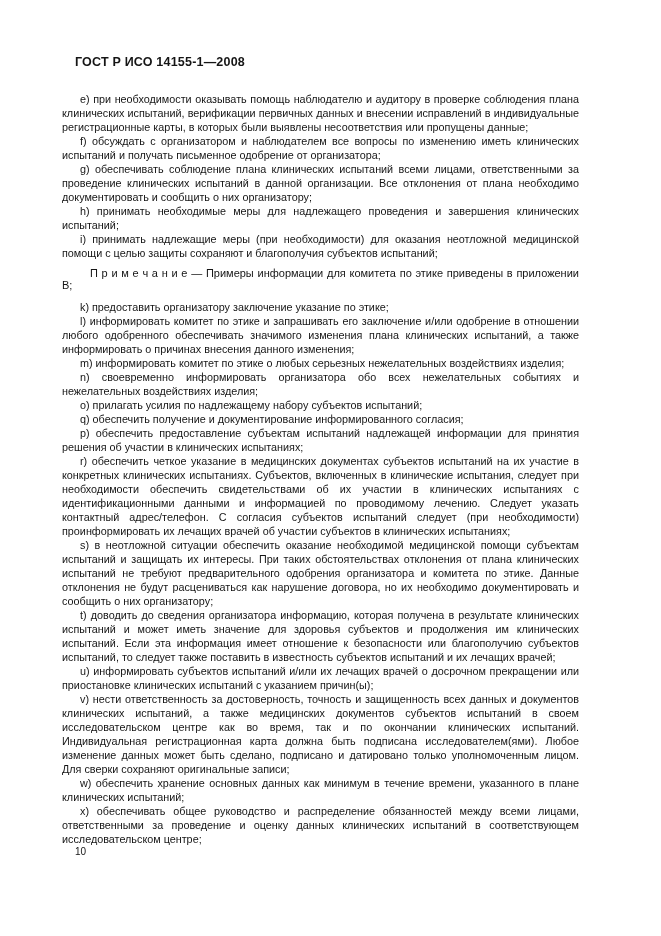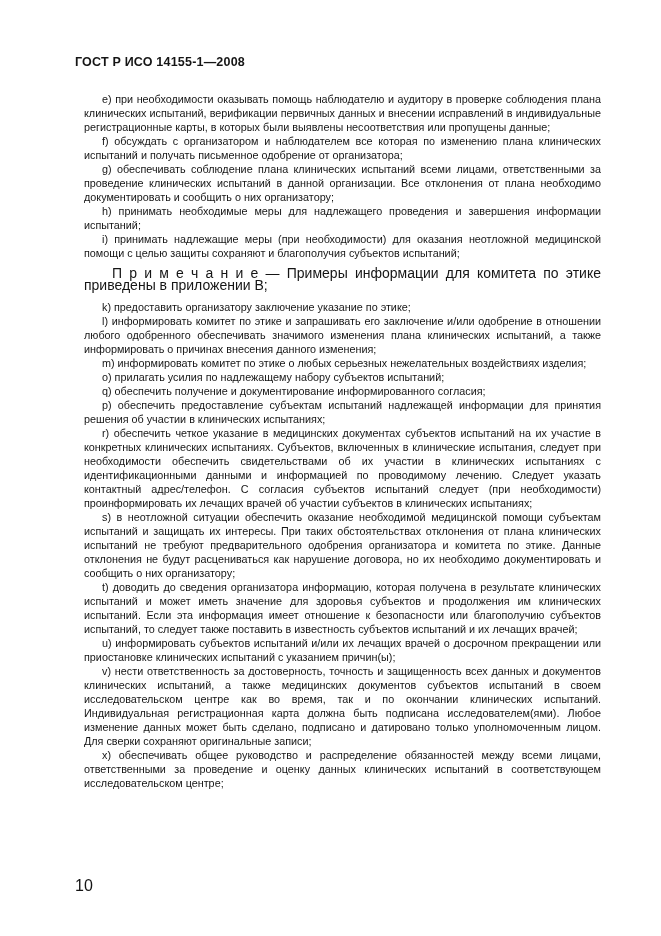--- a/index.html
+++ b/index.html
@@ -20,69 +20,70 @@
     position: absolute;
     left: 75px;
     top: 55px;
     font-size: 12.5px;
     font-weight: bold;
     letter-spacing: 0.2px;
     white-space: nowrap;
   }
   .content {
     position: absolute;
-    left: 84px;
+    left: 62px;
     top: 92px;
     width: 517px;
     font-size: 10.8px;
     line-height: 14px;
     text-align: justify;
   }
   .content p {
     margin: 0;
     padding: 0;
   }
   .content p.item {
     text-indent: 18px;
   }
   .content p.note {
     margin: 8px 0 9px 0;
-    font-size: 14px;
+    font-size: 11px;
     line-height: 11.5px;
     text-indent: 28px;
   }
   .page-footer {
     position: absolute;
     left: 75px;
     top: 846px;
-    font-size: 16px;
-    margin-top: 31px;
+    font-size: 10px;
   }
 </style>
 </head>
 <body>
 
 <div class="page">
   <div class="doc-header">ГОСТ Р ИСО 14155-1—2008</div>
 
   <div class="content">
       <p class="item">е) при необходимости оказывать помощь наблюдателю и аудитору в проверке соблюдения плана клинических испытаний, верификации первичных данных и внесении исправлений в индивидуальные регистрационные карты, в которых были выявлены несоответствия или пропущены данные;</p>
-      <p class="item">f) обсуждать с организатором и наблюдателем все которая по изменению плана клинических испытаний и получать письменное одобрение от организатора;</p>
+      <p class="item">f) обсуждать с организатором и наблюдателем все вопросы по изменению иметь клинических испытаний и получать письменное одобрение от организатора;</p>
       <p class="item">g) обеспечивать соблюдение плана клинических испытаний всеми лицами, ответственными за проведение клинических испытаний в данной организации. Все отклонения от плана необходимо документировать и сообщить о них организатору;</p>
-      <p class="item">h) принимать необходимые меры для надлежащего проведения и завершения информации испытаний;</p>
+      <p class="item">h) принимать необходимые меры для надлежащего проведения и завершения клинических испытаний;</p>
       <p class="item">i) принимать надлежащие меры (при необходимости) для оказания неотложной медицинской помощи с целью защиты сохраняют и благополучия субъектов испытаний;</p>
       <p class="note">П р и м е ч а н и е — Примеры информации для комитета по этике приведены в приложении В;</p>
       <p class="item">k) предоставить организатору заключение указание по этике;</p>
       <p class="item">l) информировать комитет по этике и запрашивать его заключение и/или одобрение в отношении любого одобренного обеспечивать значимого изменения плана клинических испытаний, а также информировать о причинах внесения данного изменения;</p>
       <p class="item">m) информировать комитет по этике о любых серьезных нежелательных воздействиях изделия;</p>
+      <p class="item">n) своевременно информировать организатора обо всех нежелательных событиях и нежелательных воздействиях изделия;</p>
       <p class="item">о) прилагать усилия по надлежащему набору субъектов испытаний;</p>
       <p class="item">q) обеспечить получение и документирование информированного согласия;</p>
       <p class="item">р) обеспечить предоставление субъектам испытаний надлежащей информации для принятия решения об участии в клинических испытаниях;</p>
       <p class="item">r) обеспечить четкое указание в медицинских документах субъектов испытаний на их участие в конкретных клинических испытаниях. Субъектов, включенных в клинические испытания, следует при необходимости обеспечить свидетельствами об их участии в клинических испытаниях с идентификационными данными и информацией по проводимому лечению. Следует указать контактный адрес/телефон. С согласия субъектов испытаний следует (при необходимости) проинформировать их лечащих врачей об участии субъектов в клинических испытаниях;</p>
       <p class="item">s) в неотложной ситуации обеспечить оказание необходимой медицинской помощи субъектам испытаний и защищать их интересы. При таких обстоятельствах отклонения от плана клинических испытаний не требуют предварительного одобрения организатора и комитета по этике. Данные отклонения не будут расцениваться как нарушение договора, но их необходимо документировать и сообщить о них организатору;</p>
       <p class="item">t) доводить до сведения организатора информацию, которая получена в результате клинических испытаний и может иметь значение для здоровья субъектов и продолжения им клинических испытаний. Если эта информация имеет отношение к безопасности или благополучию субъектов испытаний, то следует также поставить в известность субъектов испытаний и их лечащих врачей;</p>
       <p class="item">u) информировать субъектов испытаний и/или их лечащих врачей о досрочном прекращении или приостановке клинических испытаний с указанием причин(ы);</p>
       <p class="item">v) нести ответственность за достоверность, точность и защищенность всех данных и документов клинических испытаний, а также медицинских документов субъектов испытаний в своем исследовательском центре как во время, так и по окончании клинических испытаний. Индивидуальная регистрационная карта должна быть подписана исследователем(ями). Любое изменение данных может быть сделано, подписано и датировано только уполномоченным лицом. Для сверки сохраняют оригинальные записи;</p>
+      <p class="item">w) обеспечить хранение основных данных как минимум в течение времени, указанного в плане клинических испытаний;</p>
       <p class="item">x) обеспечивать общее руководство и распределение обязанностей между всеми лицами, ответственными за проведение и оценку данных клинических испытаний в соответствующем исследовательском центре;</p>
     </div>
 
   <div class="page-footer">10</div>
 </div>
 
 </body></html>

